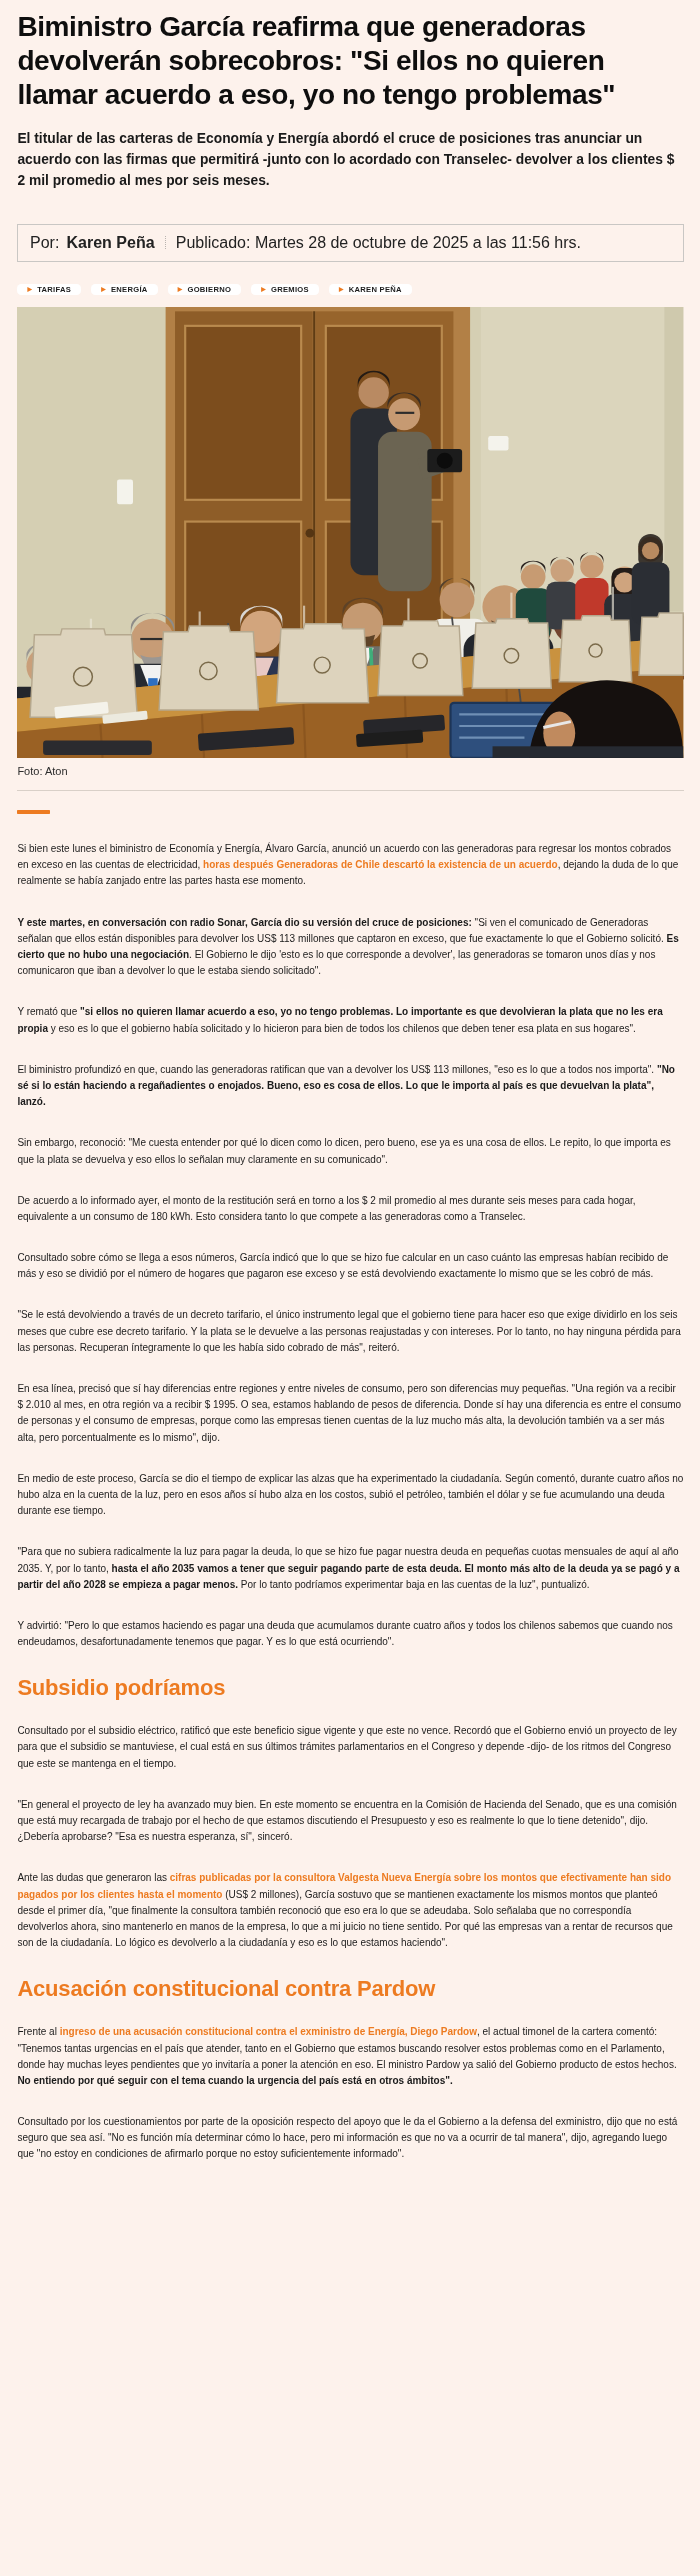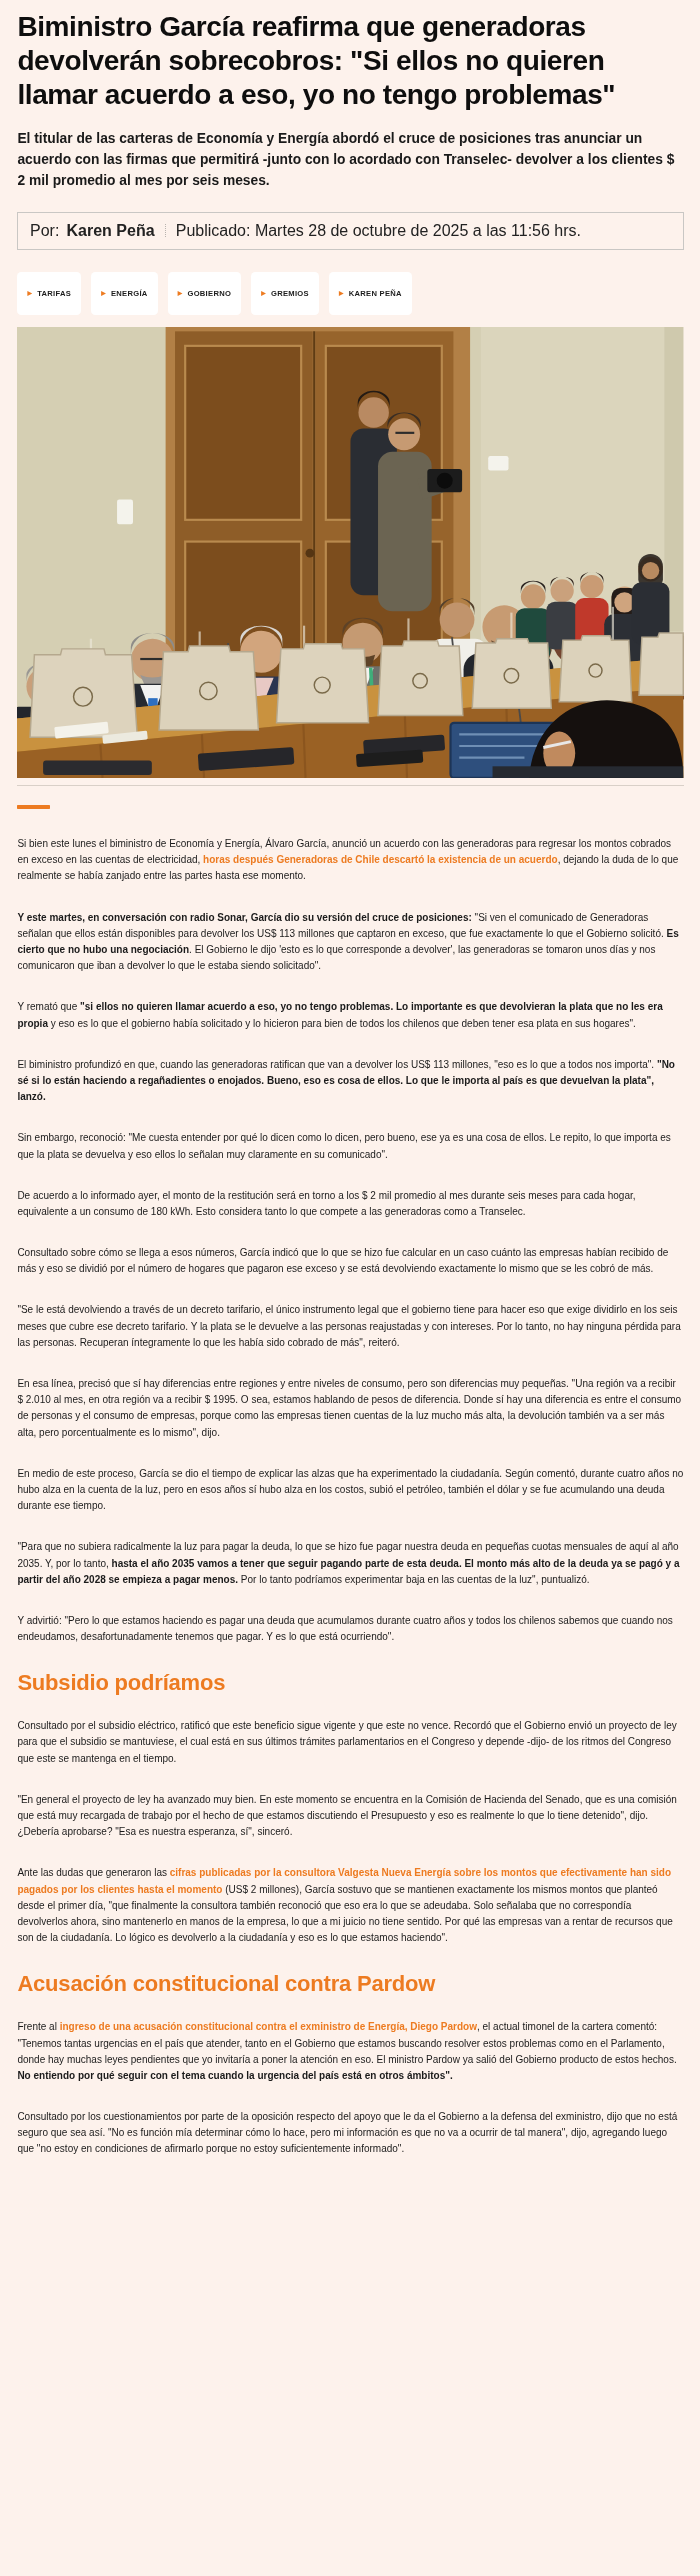--- a/index.html
+++ b/index.html
@@ -18,21 +18,21 @@
     font-weight: 700;
     letter-spacing: -0.4px;
     color: #0e0e0e;
     margin-bottom: 17px;
   }
   p.article-lead {
     font-size: 13.8px;
     font-weight: 700;
     line-height: 1.5;
     color: #1a1a1a;
-    margin-bottom: 20px;
+    margin-bottom: 32px;
   }
   .byline-box {
     border: 0.7px solid #c9c7c4;
     padding: 9.4px 11.6px;
     font-size: 16px;
     color: #222;
     display: flex;
     align-items: center;
     gap: 7.2px;
     margin-bottom: 22px;
@@ -42,21 +42,21 @@
   .byline-sep {
     display: inline-block;
     height: 13px;
     border-left: 1.4px dotted #b9b4af;
     margin: 0 2.9px;
   }
   .tags-row { display: flex; gap: 10px; flex-wrap: wrap; margin-bottom: 11.6px; }
   .tag-pill {
     background: #ffffff;
     border-radius: 4.3px;
-    padding: 17px 10px;
+    padding: 1px 10px;
     font-size: 7.6px;
     font-weight: 700;
     letter-spacing: 0.3px;
     color: #1c1c1c;
     display: inline-flex;
     align-items: center;
     gap: 5px;
     cursor: pointer;
     white-space: nowrap;
   }
@@ -294,20 +294,21 @@
         <line x1="610" y1="594" x2="700" y2="594"></line>
       </g>
 
       <path d="M706 622 C714 540 776 508 830 516 C892 524 919 556 919 622 Z" fill="#15100e"></path>
       <ellipse cx="748" cy="588" rx="22" ry="30" fill="#c08a5e"></ellipse>
       <line x1="726" y1="580" x2="764" y2="572" stroke="#e8e8e8" stroke-width="4"></line>
       <rect x="656" y="606" width="263" height="16" fill="#262a31"></rect>
     </svg>
   </figure>
 
+  <figcaption class="photo-caption">Foto: Aton</figcaption>
 
   <hr class="top-divider">
 
   <div class="section-label-wrap">
     <div class="section-label-bar"></div>
   </div>
 
   <div class="article-body">
       <p><span>Si bien este lunes el biministro de Economía y Energía, Álvaro García, anunció un acuerdo con las generadoras para regresar los montos cobrados en exceso en las cuentas de electricidad, </span><a href="#">horas después Generadoras de Chile descartó la existencia de un acuerdo</a><span>, dejando la duda de lo que realmente se había zanjado entre las partes hasta ese momento.</span></p>
       <p><span class="b">Y este martes, en conversación con radio Sonar, García dio su versión del cruce de posiciones: </span><span>"Si ven el comunicado de Generadoras señalan que ellos están disponibles para devolver los US$ 113 millones que captaron en exceso, que fue exactamente lo que el Gobierno solicitó. </span><span class="b">Es cierto que no hubo una negociación</span><span>. El Gobierno le dijo 'esto es lo que corresponde a devolver', las generadoras se tomaron unos días y nos comunicaron que iban a devolver lo que le estaba siendo solicitado".</span></p>

